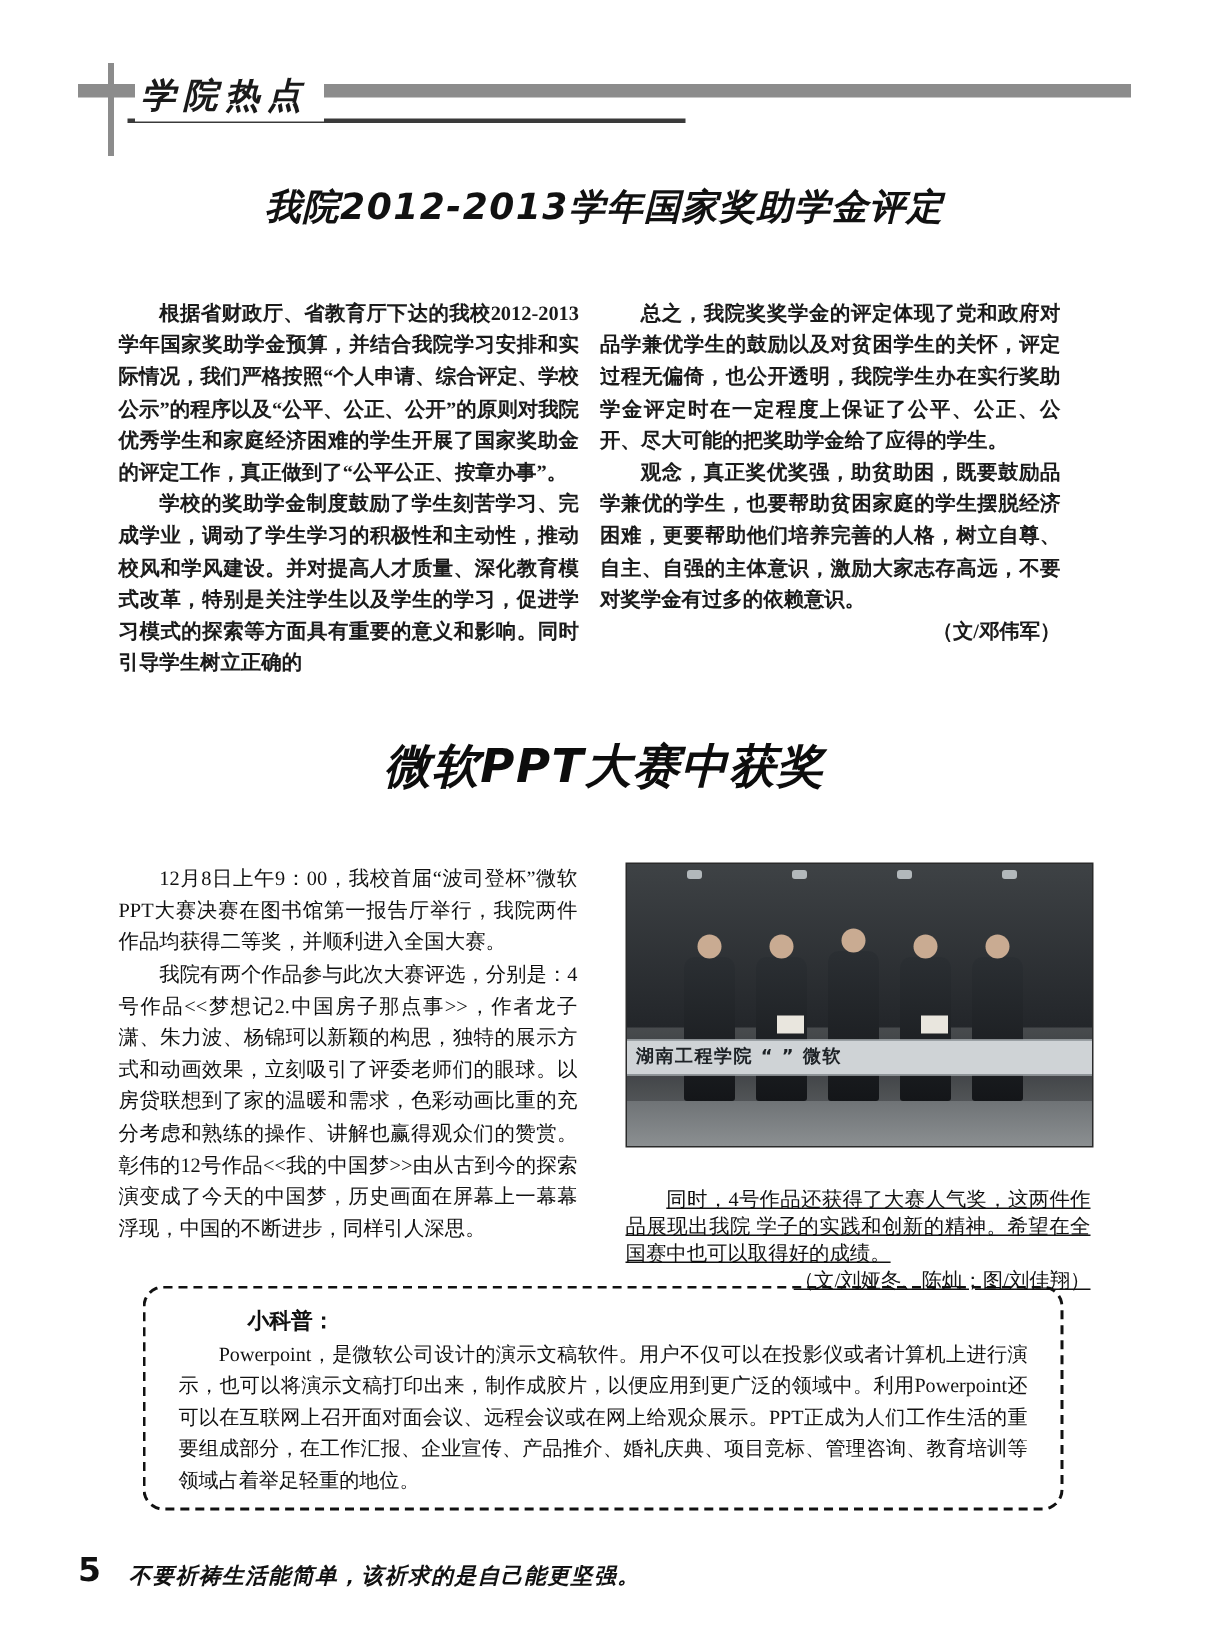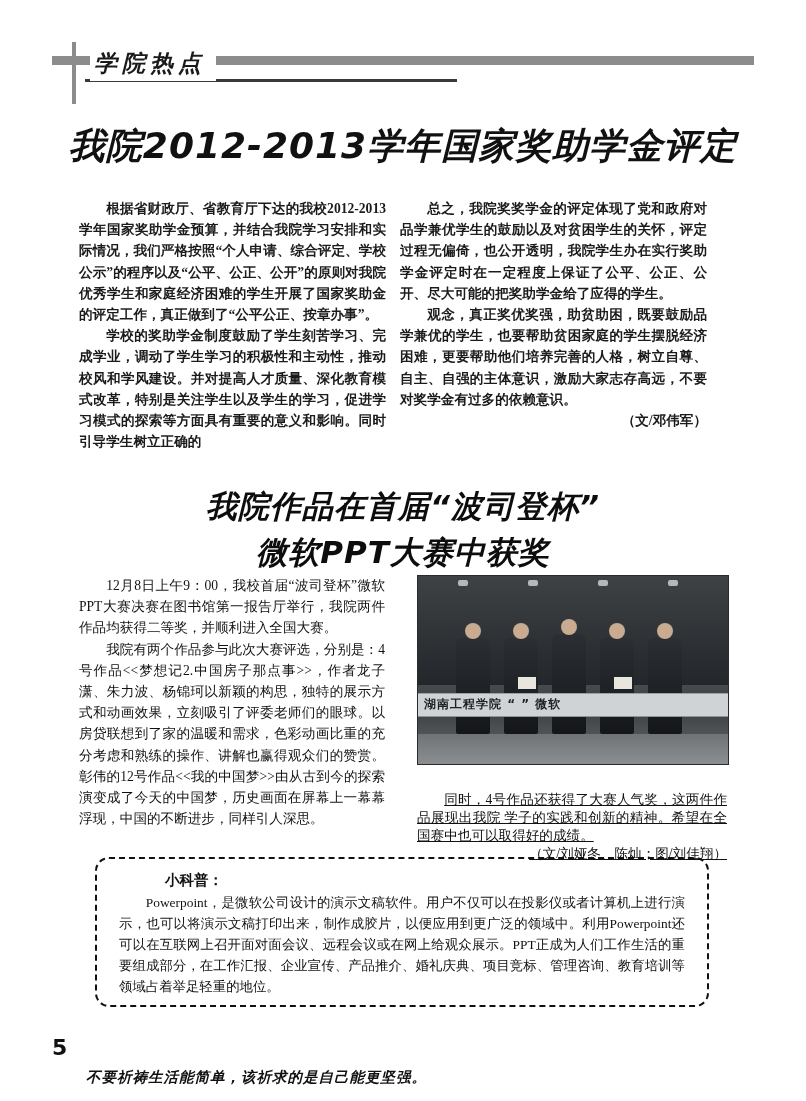--- a/index.html
+++ b/index.html
@@ -70,21 +70,21 @@
   }
 
   
   .a1-title {
     position: absolute;
     top: 122px;
     left: 0;
     width: 806px;
     text-align: center;
     font-family: "DejaVu Sans", "Liberation Sans", sans-serif;
-    font-size: 36px;
+    font-size: 24px;
     font-weight: bold;
     font-style: italic;
     letter-spacing: 1px;
     color: #111;
   }
 
   .a1-cols {
     position: absolute;
     top: 198px;
     left: 79px;
@@ -293,21 +293,20 @@
   .footer-motto {
     position: absolute;
     left: 34px;
     top: 6px;
     font-family: "DejaVu Sans", "Liberation Sans", sans-serif;
     font-size: 14.5px;
     font-weight: bold;
     font-style: italic;
     letter-spacing: 1px;
     color: #111;
-    margin-top: 27px;
   }
   .clearfix::after { content: ""; display: block; clear: both; }
 </style>
 </head>
 <body>
 
 <div class="page">
 
   <div class="header">
     <div class="header-bar"></div>
@@ -324,21 +323,20 @@
       <p>学校的奖助学金制度鼓励了学生刻苦学习、完成学业，调动了学生学习的积极性和主动性，推动校风和学风建设。并对提高人才质量、深化教育模式改革，特别是关注学生以及学生的学习，促进学习模式的探索等方面具有重要的意义和影响。同时引导学生树立正确的</p>
     </div>
     <div class="a1-col">
       <p>总之，我院奖奖学金的评定体现了党和政府对品学兼优学生的鼓励以及对贫困学生的关怀，评定过程无偏倚，也公开透明，我院学生办在实行奖助学金评定时在一定程度上保证了公平、公正、公开、尽大可能的把奖助学金给了应得的学生。</p>
       <p>观念，真正奖优奖强，助贫助困，既要鼓励品学兼优的学生，也要帮助贫困家庭的学生摆脱经济困难，更要帮助他们培养完善的人格，树立自尊、自主、自强的主体意识，激励大家志存高远，不要对奖学金有过多的依赖意识。</p>
       <p class="sign-right">（文/邓伟军）</p>
     </div>
   </div>
 
   <div class="a2-title">
-    <span class="l1">我院作品在首届“波司登杯”</span>
     <span class="l2">微软PPT大赛中获奖</span>
   </div>
 
   <div class="a2-body clearfix">
     <div class="a2-right">
       <div class="photo">
         <div class="stage-back"></div>
         <div class="light" style="left:40px"></div>
         <div class="light" style="left:110px"></div>
         <div class="light" style="left:180px"></div>

